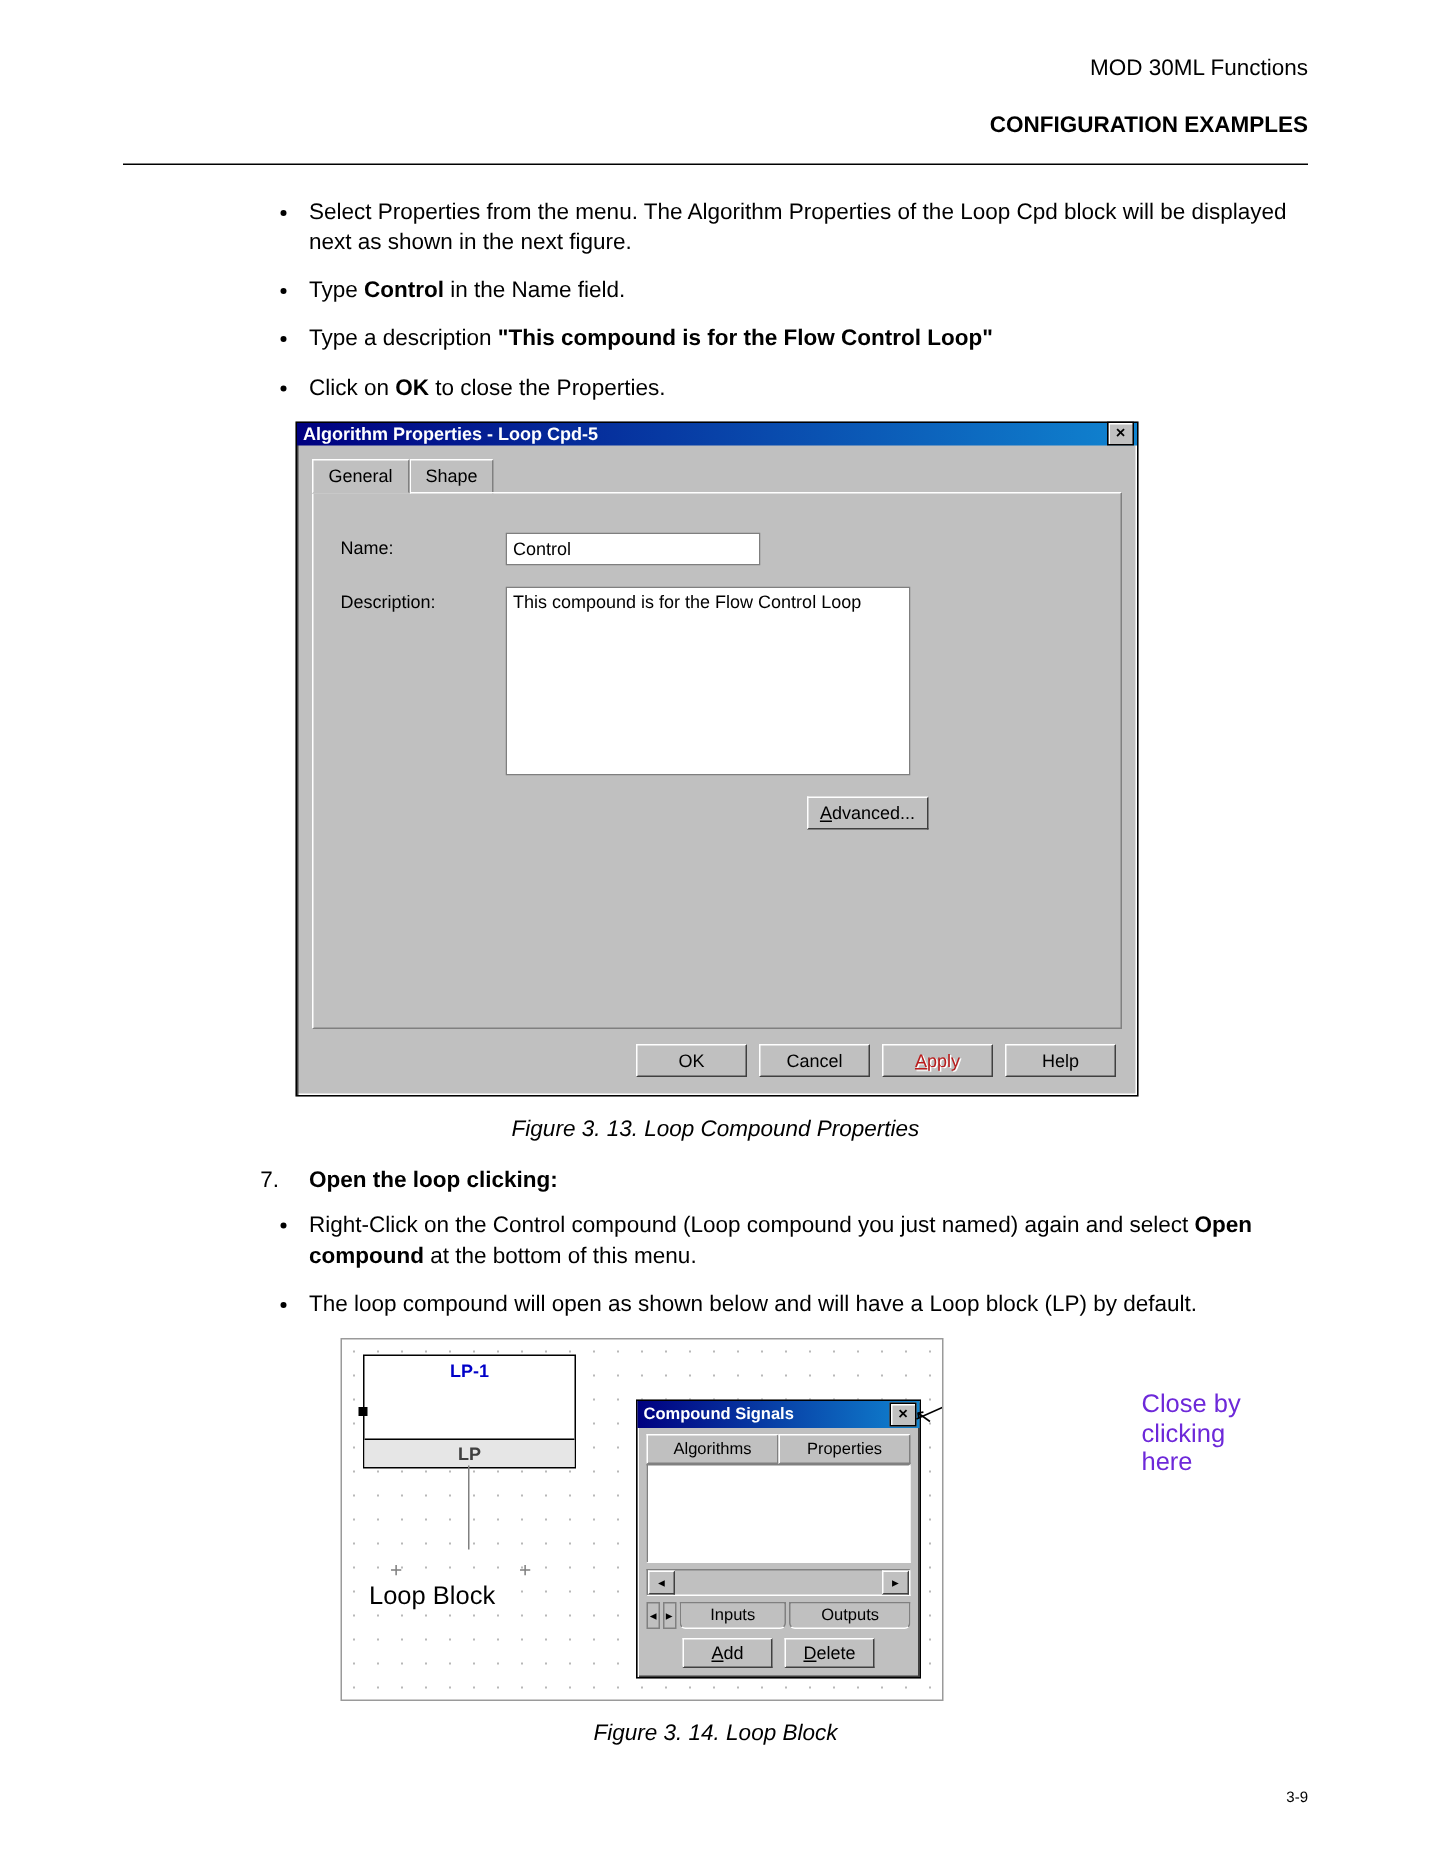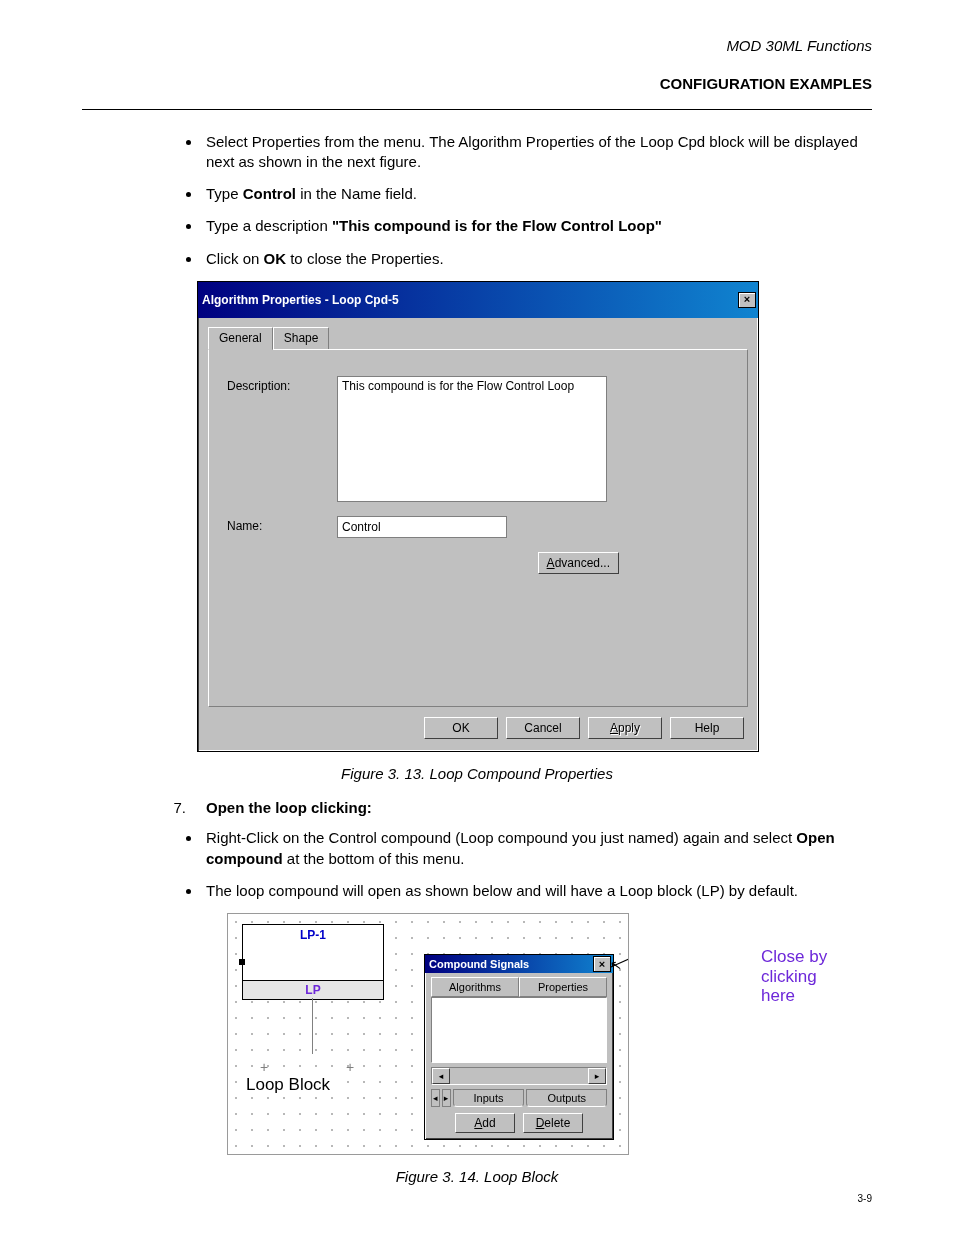--- a/index.html
+++ b/index.html
@@ -16,21 +16,21 @@
     min-height: var(--page-h);
     font-family: Arial, Helvetica, sans-serif;
     color: var(--ink);
     font-size: 15px;
     line-height: 1.35;
     position: relative;
   }
   .page {
     padding: 34px 82px 24px 82px;
   }
-  .header-line1 { text-align: right; font-size: 15px; margin-top: 2px; font-style: italic; }
+  .header-line1 { text-align: right; font-size: 15px; margin-top: 2px; }
   .header-line2 { text-align: right; font-weight: bold; margin-top: 18px; }
   .hr { border:0; border-top:1px solid #000; margin: 14px 0 22px 0; }
 
   ul.bullets { list-style: disc; padding-left: 0; margin: 0 0 8px 120px; }
   ul.bullets > li { margin: 0 0 12px 0; padding-left: 4px; }
   ul.sub { list-style: disc; padding-left: 0; margin: 10px 0 8px 120px; }
   ul.sub > li { margin: 0 0 12px 0; padding-left: 4px; }
   .b { font-weight: bold; }
   .caption { text-align:center; font-style: italic; margin: 12px 0 14px 0; }
 
@@ -41,21 +41,21 @@
   .dlg-wrap { margin: 4px auto 6px auto; width: 560px; }
   .dlg {
     width: 560px; background: var(--gray-bg);
     border: 1px solid #000; box-shadow: 1px 1px 0 #404040 inset, -1px -1px 0 #fff inset;
     font-family: "MS Sans Serif", Tahoma, Arial, sans-serif;
     font-size: 12px; color:#000;
   }
   .titlebar {
     display:flex; align-items:center; justify-content:space-between;
     background: linear-gradient(90deg, var(--titlebar), var(--titlebar-2));
-    color:#fff; height:36px; padding: 0 2px 0 4px; font-weight:bold;
+    color:#fff; height:15px; padding: 0 2px 0 4px; font-weight:bold;
   }
   .titlebar .xbtn {
     width:16px; height:14px; background:var(--gray-bg);
     border:1px solid #000; box-shadow: 1px 1px 0 #fff inset;
     display:flex; align-items:center; justify-content:center;
     color:#000; font-size:11px; font-family: Arial, sans-serif; font-weight:bold;
     line-height:1;
   }
   .tabs { padding: 8px 10px 0 10px; }
   .tabrow { display:flex; gap:0; }
@@ -81,21 +81,21 @@
     padding: 2px 4px; border:1px solid #7f7f7f; background:#fff; resize:none;
   }
   .adv-row { display:flex; justify-content:flex-end; padding-right: 110px; margin-top: 8px; }
   .winbtn {
     min-width:74px; height:22px; background:var(--gray-bg);
     border-top:1px solid #fff; border-left:1px solid #fff;
     border-right:1px solid #404040; border-bottom:1px solid #404040;
     font: 12px "MS Sans Serif", Tahoma, Arial, sans-serif; padding: 0 8px;
     text-align:center;
   }
-  .winbtn.disabled { color:#000000; text-shadow: 1px 1px 0 #fff; }
+  .winbtn.disabled { color:#b91c1c; text-shadow: 1px 1px 0 #fff; }
   .dlg-footer { display:flex; gap:8px; justify-content:flex-end; padding: 10px 14px 12px 14px; }
   .underline-first::first-letter { text-decoration: underline; }
 
   
   .editor-wrap { margin: 6px auto 4px auto; width: 560px; position:relative; }
   .editor {
     width: 400px; height: 240px; margin-left: 30px;
     background: #fff; border:1px solid #9a9a9a;
     position:relative; overflow:hidden;
     font-family: "MS Sans Serif", Tahoma, Arial, sans-serif;
@@ -107,21 +107,21 @@
   }
   .lpblock {
     position:absolute; left:14px; top:10px; width:140px; height:74px;
     background:#fff; border:1px solid #000;
   }
   .lpblock .top { text-align:center; color:#0000c8; font-weight:bold; font-size:12px; padding-top:2px; }
   .lpblock .top .underline { }
   .lpblock .bottom {
     position:absolute; left:0; right:0; bottom:0; height:18px;
     border-top:1px solid #000; background:#e6e6e6;
-    text-align:center; color:#6d28d9; font-weight:bold; font-size:12px;
+    text-align:center; color:#404040; font-weight:bold; font-size:12px;
     display:flex; align-items:center; justify-content:center;
   }
   .lpblock .handle {
     position:absolute; width:6px; height:6px; background:#000;
   }
   .lpblock .hL { left:-4px; top: 34px; }
   .vline { position:absolute; left: 84px; top: 84px; width:1px; height:56px; background:#808080; }
   .plus1, .plus2 { position:absolute; top: 144px; color:#808080; font-size:14px; }
   .plus1 { left: 32px; } .plus2 { left: 118px; }
 
@@ -224,26 +224,26 @@
         <span>Algorithm Properties - Loop Cpd-5</span>
         <div class="xbtn">×</div>
       </div>
       <div class="tabs">
         <div class="tabrow">
           <div class="tab active">General</div>
           <div class="tab">Shape</div>
         </div>
         <div class="tabpanel">
           <div class="row">
+            <div class="lbl">Name:</div>
+            <input type="text" value="Control" style="">
+          </div>
+          <div class="row">
             <div class="lbl">Description:</div>
             <textarea style="">This compound is for the Flow Control Loop</textarea>
-          </div>
-          <div class="row">
-            <div class="lbl">Name:</div>
-            <input type="text" value="Control" style="">
           </div>
           <div class="adv-row">
             <button class="winbtn underline-first">Advanced...</button>
           </div>
         </div>
       </div>
       <div class="dlg-footer">
         <button class="winbtn">OK</button>
         <button class="winbtn">Cancel</button>
         <button class="winbtn disabled underline-first">Apply</button>

